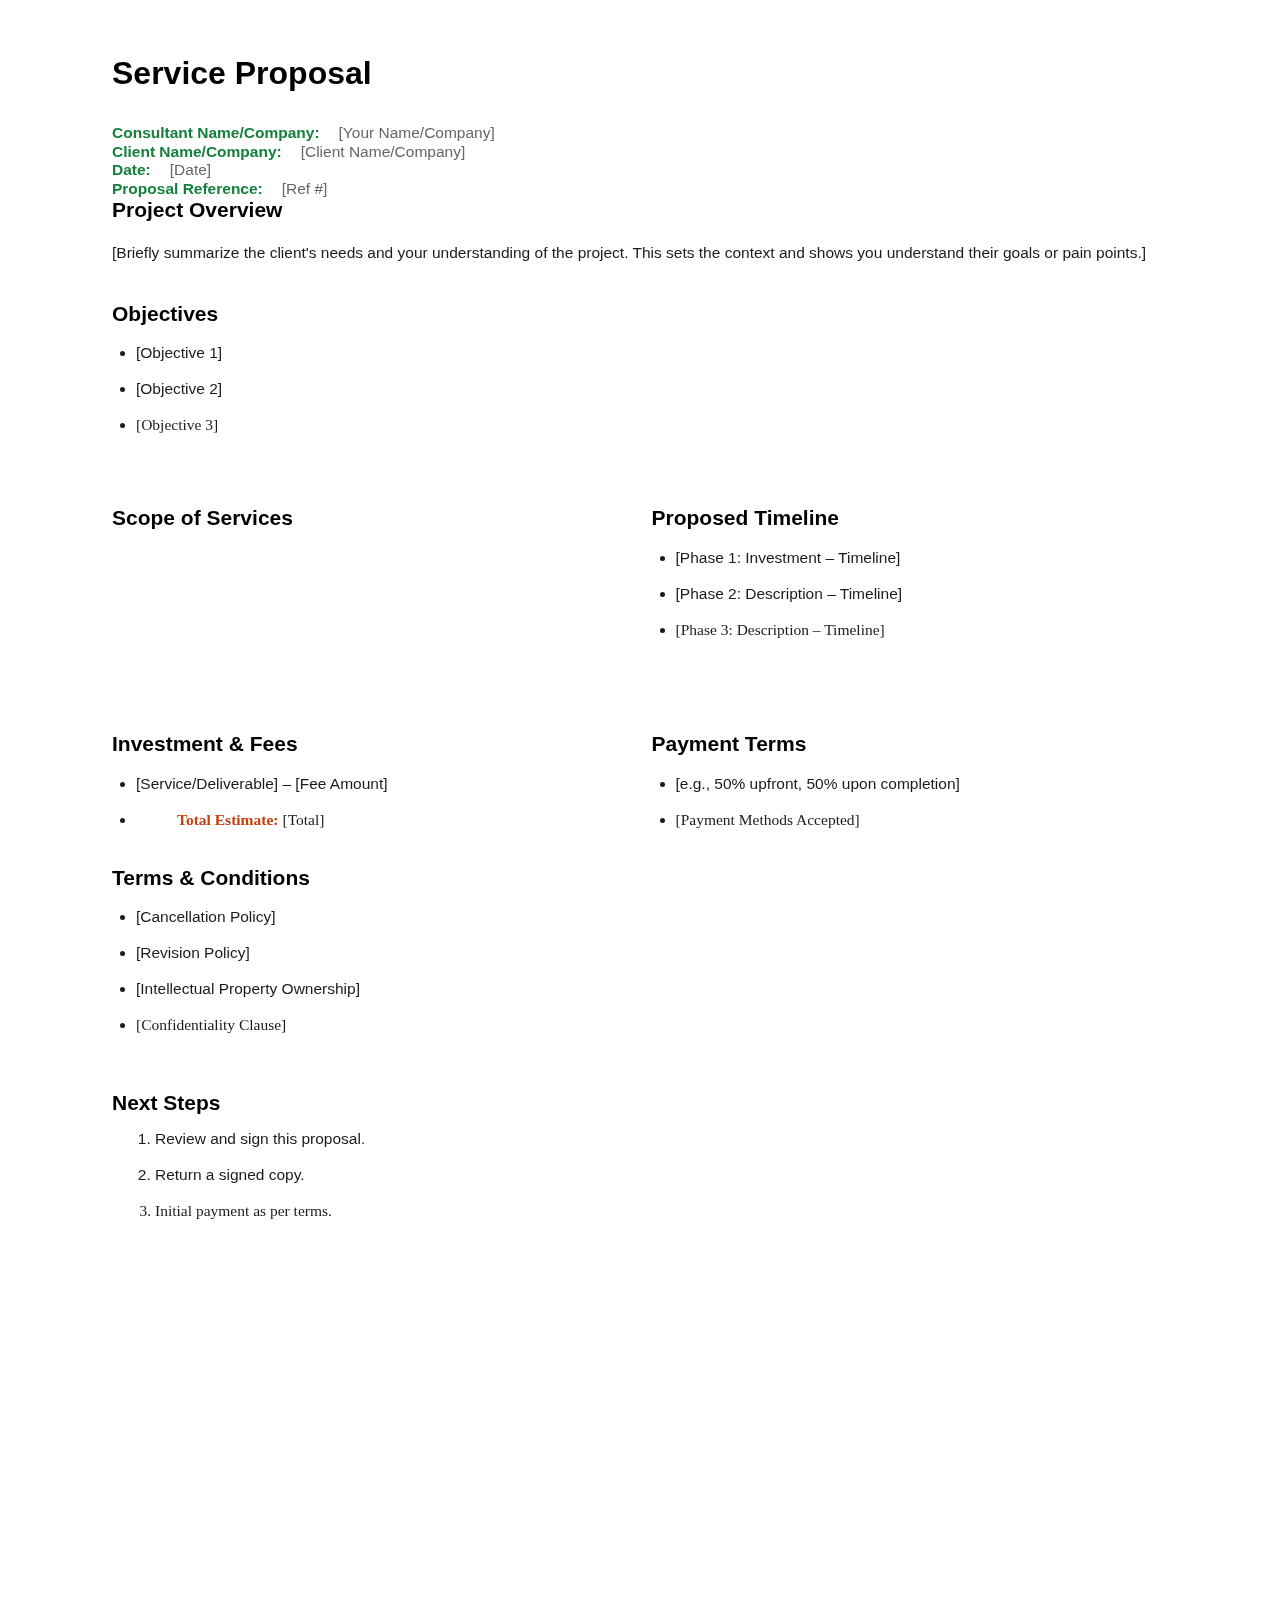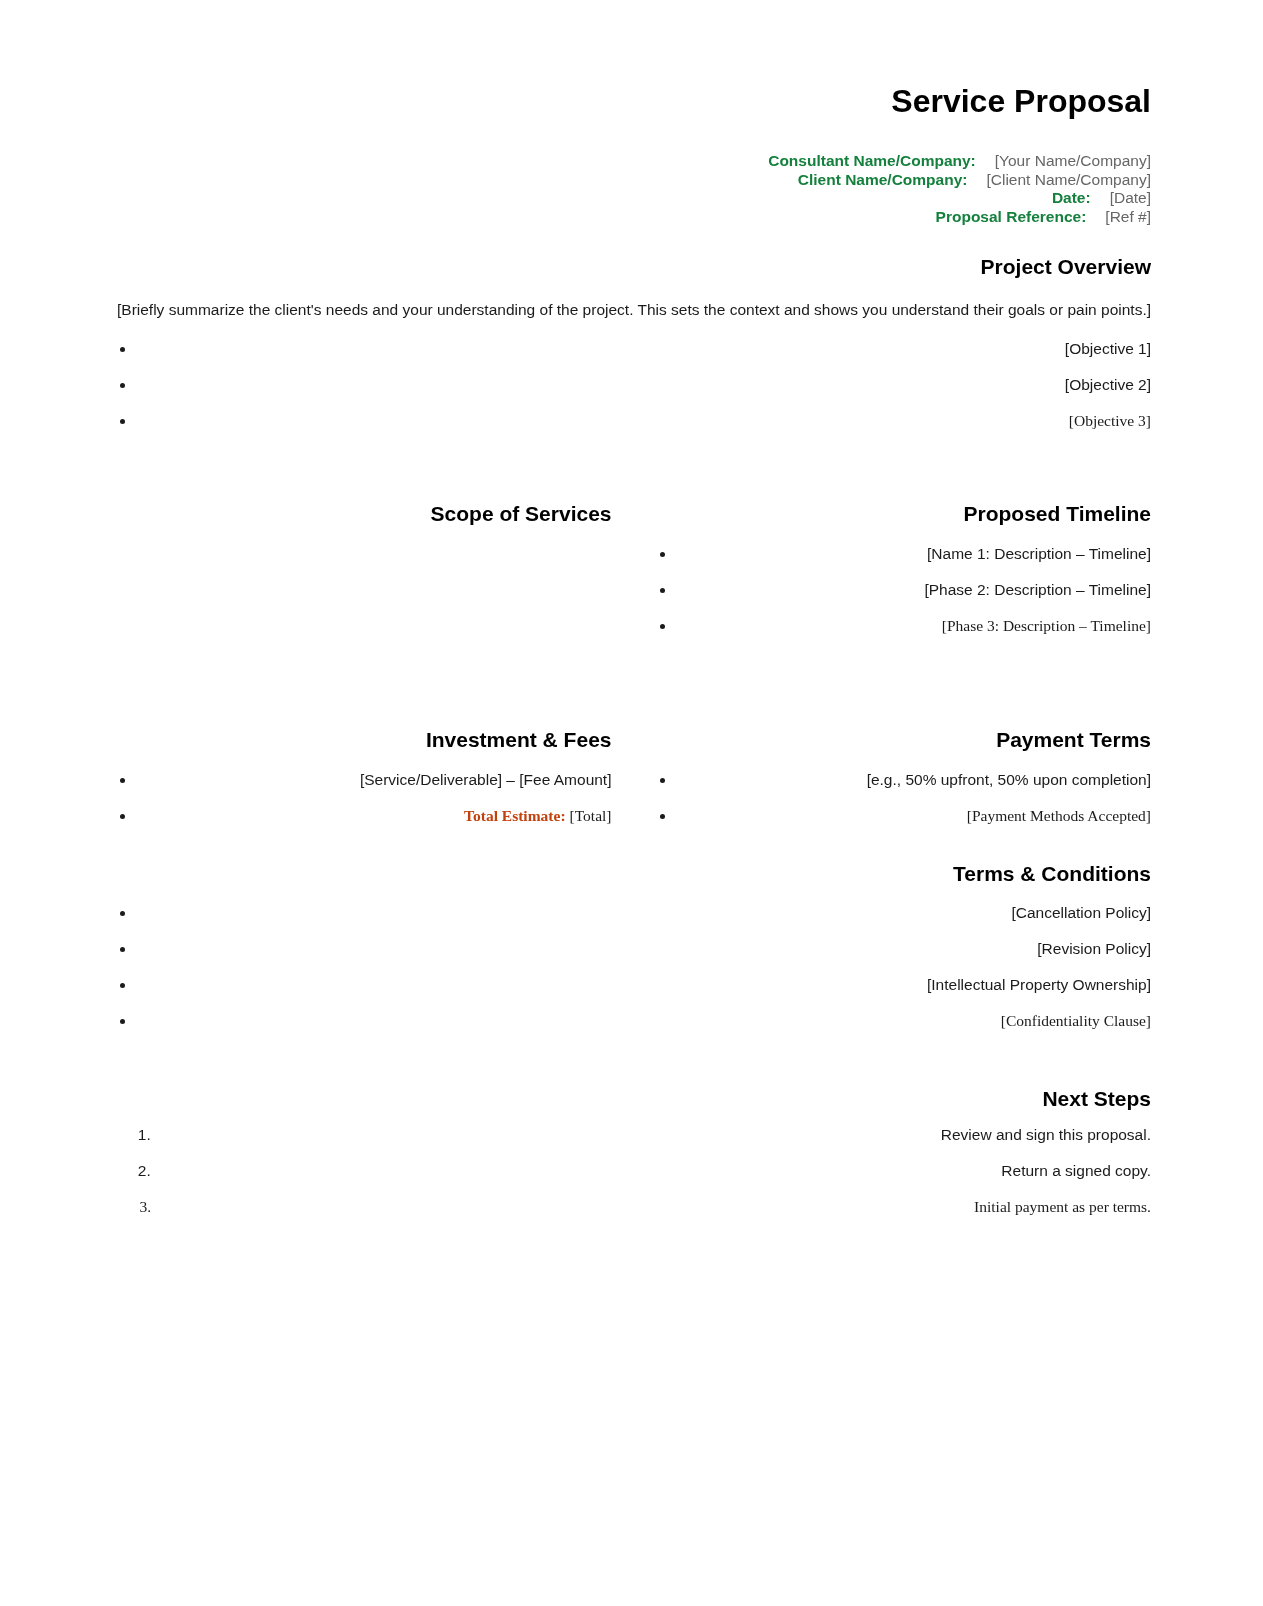--- a/index.html
+++ b/index.html
@@ -7,22 +7,21 @@
     width: 1263px;
     height: 1606px;
     background: #ffffff;
     font-family: "Liberation Sans", "DejaVu Sans", sans-serif;
     color: #1b1b1b;
   }
   .clip {
     height: 1298px;
     overflow: hidden;
     box-sizing: border-box;
-    padding: 83px 112px 0 112px;
-    text-align: right;
+    padding: 55px 112px 0 112px;
   }
   h1 {
     margin: 0;
     font-size: 32px;
     line-height: 37px;
     font-weight: bold;
     color: #000000;
   }
   .meta {
     margin-top: 32px;
@@ -32,21 +31,21 @@
   .meta-line { margin: 0; }
   .meta-label { font-weight: bold; color: #15803d; }
   .meta-value { color: #666666; margin-left: 19px; }
   h2 {
     margin: 0;
     font-size: 21px;
     line-height: 24px;
     font-weight: bold;
     color: #000000;
   }
-  .h2-overview { margin-top: 29px; }
+  .h2-overview { }
   .h2-objectives { margin-top: 37px; }
   .h2-terms { margin-top: 36px; }
   .h2-next { margin-top: 56px; }
   .body-text {
     margin: 19px 0 0 0;
     font-size: 15.5px;
     line-height: 23.5px;
     color: #1b1b1b;
     max-width: 1039px;
   }
@@ -94,34 +93,35 @@
       <span class="meta-label">Date:</span><span class="meta-value">[Date]</span>
     </p>
     <p class="meta-line">
       <span class="meta-label">Proposal Reference:</span><span class="meta-value">[Ref #]</span>
     </p>
   </div>
 
   <h2 class="h2-overview">Project Overview</h2>
   <p class="body-text">[Briefly summarize the client's needs and your understanding of the project. This sets the context and shows you understand their goals or pain points.]</p>
 
+  <h2 class="h2-objectives">Objectives</h2>
   <ul class="doc-list">
     <li>[Objective 1]</li>
     <li>[Objective 2]</li>
     <li>[Objective 3]</li>
   </ul>
 
   <div class="two-col row-1">
     <div class="col">
       <h2>Scope of Services</h2>
     </div>
     <div class="col">
       <h2>Proposed Timeline</h2>
       <ul class="doc-list">
-        <li>[Name 1: Description – Timeline]</li>
+        <li>[Phase 1: Investment – Timeline]</li>
         <li>[Phase 2: Description – Timeline]</li>
         <li>[Phase 3: Description – Timeline]</li>
       </ul>
     </div>
   </div>
 
   <div class="two-col row-2">
     <div class="col">
       <h2>Investment &amp; Fees</h2>
       <ul class="doc-list">

